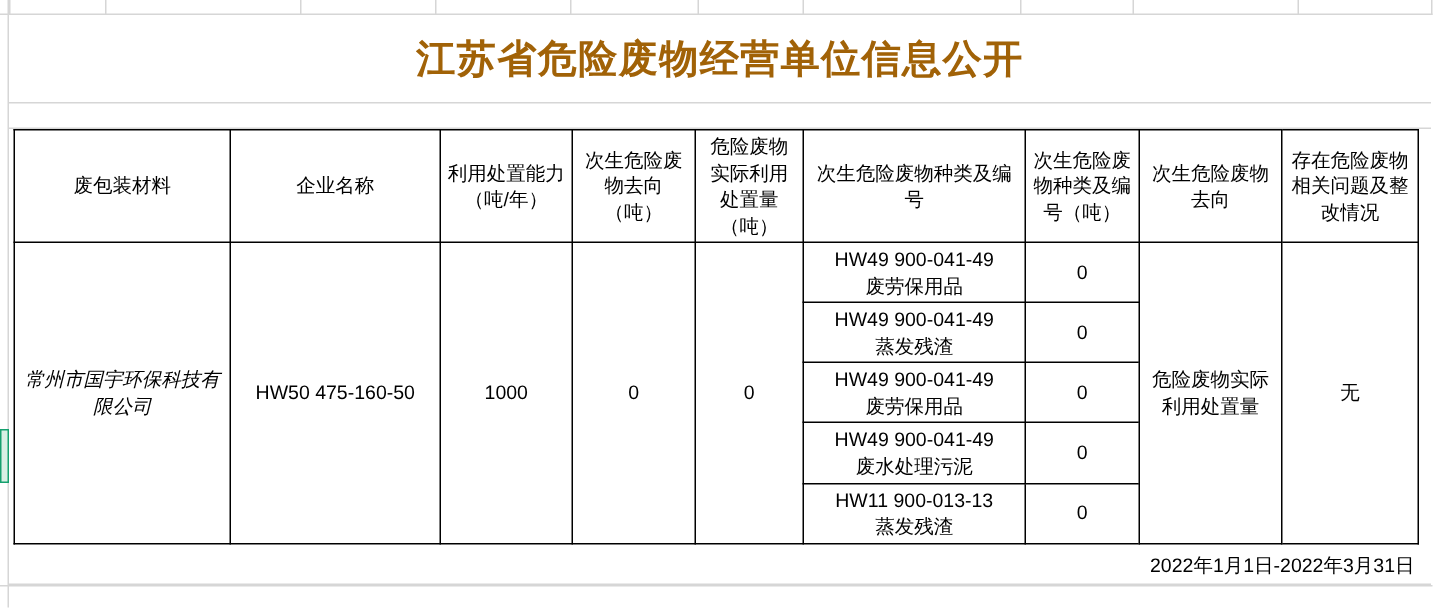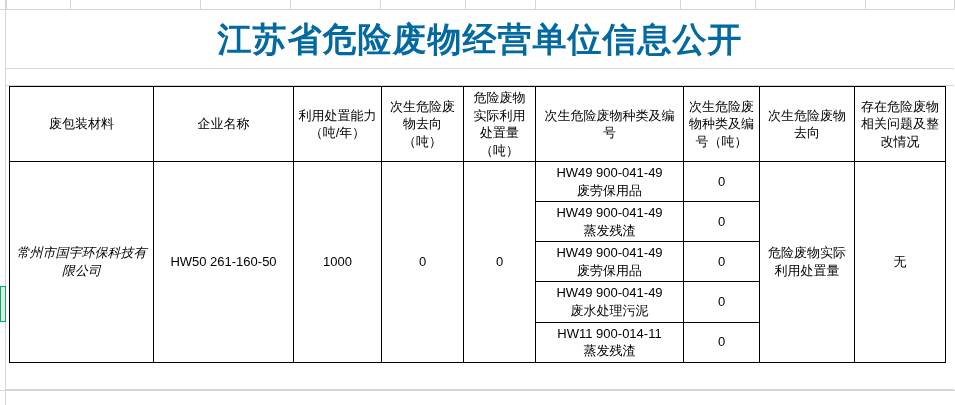--- a/index.html
+++ b/index.html
@@ -60,24 +60,24 @@
     top: 11px;
     width: 948px;
     height: 58px;
     display: flex;
     align-items: center;
     justify-content: center;
     border-bottom: 1px solid #d6d6d6;
     box-sizing: border-box;
   }
   .title {
-    font-size: 34px;
+    font-size: 26px;
     font-weight: bold;
     letter-spacing: 1px;
-    color: #0369a1;
+    color: #a16207;
     font-family: "Liberation Sans", sans-serif;
   }
   .gap-band {
     position: absolute;
     left: 6px;
     top: 69px;
     width: 948px;
     height: 17px;
     border-bottom: 1px solid #d6d6d6;
     box-sizing: border-box;
@@ -204,21 +204,21 @@
         <th>危险废物实际利用处置量（吨）</th>
         <th>次生危险废物种类及编号</th>
         <th>次生危险废物种类及编号（吨）</th>
         <th>次生危险废物去向</th>
         <th>存在危险废物相关问题及整改情况</th>
       </tr>
     </thead>
     <tbody>
       <tr>
         <td class="name-cell" rowspan="5">常州市国宇环保科技有限公司</td>
-        <td class="mono" rowspan="5">HW50 261-160-50</td>
+        <td class="mono" rowspan="5">HW50 475-160-50</td>
         <td class="mono" rowspan="5">1000</td>
         <td class="mono" rowspan="5">0</td>
         <td class="mono" rowspan="5">0</td>
         <td class="sub-code"><span>HW49 900-041-49</span><br><span>废劳保用品</span></td>
         <td class="sub-amount">0</td>
         <td rowspan="5">危险废物实际利用处置量</td>
         <td rowspan="5">无</td>
       </tr>
       <tr>
         <td class="sub-code"><span>HW49 900-041-49</span><br><span>蒸发残渣</span></td>
@@ -226,22 +226,23 @@
       </tr>
       <tr>
         <td class="sub-code"><span>HW49 900-041-49</span><br><span>废劳保用品</span></td>
         <td class="sub-amount">0</td>
       </tr>
       <tr>
         <td class="sub-code"><span>HW49 900-041-49</span><br><span>废水处理污泥</span></td>
         <td class="sub-amount">0</td>
       </tr>
       <tr>
-        <td class="sub-code"><span>HW11 900-014-11</span><br><span>蒸发残渣</span></td>
+        <td class="sub-code"><span>HW11 900-013-13</span><br><span>蒸发残渣</span></td>
         <td class="sub-amount">0</td>
       </tr>
     </tbody>
   </table>
 
   <div class="footer-band"></div>
+  <div class="footer-text">2022年1月1日-2022年3月31日</div>
   <div class="bottom-strip"></div>
 
 </div>
 
 </body></html>

